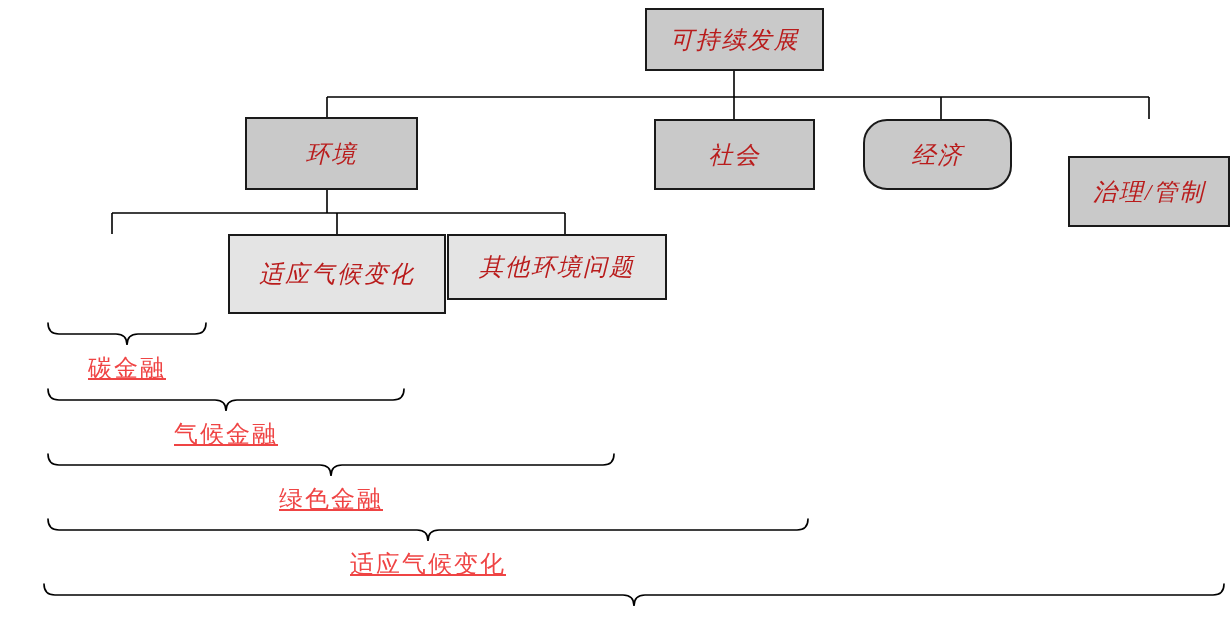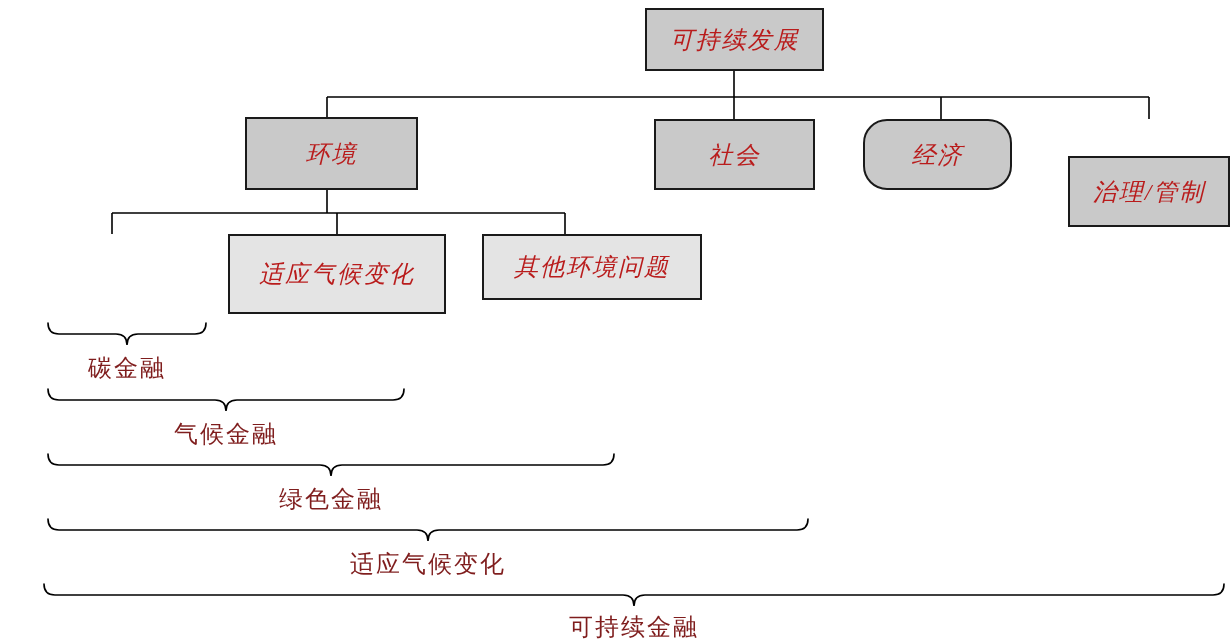--- a/index.html
+++ b/index.html
@@ -41,29 +41,30 @@
   .lvl3 { background: #e4e4e4; }
 
   
   .n-root  { left: 645px; top: 8px;   width: 179px; height: 63px; }
   .n-env   { left: 245px; top: 117px; width: 173px; height: 73px; }
   .n-soc   { left: 654px; top: 119px; width: 161px; height: 71px; }
   .n-eco   { left: 863px; top: 119px; width: 149px; height: 71px; border-radius: 24px; }
   .n-gov   { left: 1068px; top: 119px; width: 162px; height: 71px; margin-top: 37px; }
   .n-mit   { left: 5px;   top: 234px; width: 215px; height: 66px; }
   .n-adapt { left: 228px; top: 234px; width: 218px; height: 80px; }
-  .n-other { left: 482px; top: 234px; width: 220px; height: 66px; }
+  .n-other { left: 447px; top: 234px; width: 220px; height: 66px; }
 
   .brace-label {
     position: absolute;
     transform: translateX(-50%);
     font-size: 24px;
     letter-spacing: 2px;
-    color: #7f1d1d;
+    color: #ef4444;
     white-space: nowrap;
+    text-decoration: underline;
   }
   .bl-1 { left: 127px; top: 352px; }
   .bl-2 { left: 226px; top: 418px; }
   .bl-3 { left: 331px; top: 483px; }
   .bl-4 { left: 428px; top: 548px; }
   .bl-5 { left: 634px; top: 611px; }
 </style>
 </head>
 <body>
 
@@ -97,15 +98,14 @@
   <div class="box lvl2 n-eco">经济</div>
   <div class="box lvl2 n-gov">治理/管制</div>
 
   <div class="box lvl3 n-adapt">适应气候变化</div>
   <div class="box lvl3 n-other">其他环境问题</div>
 
   <div class="brace-label bl-1">碳金融</div>
   <div class="brace-label bl-2">气候金融</div>
   <div class="brace-label bl-3">绿色金融</div>
   <div class="brace-label bl-4">适应气候变化</div>
-  <div class="brace-label bl-5">可持续金融</div>
 
 </div>
 
 </body></html>

